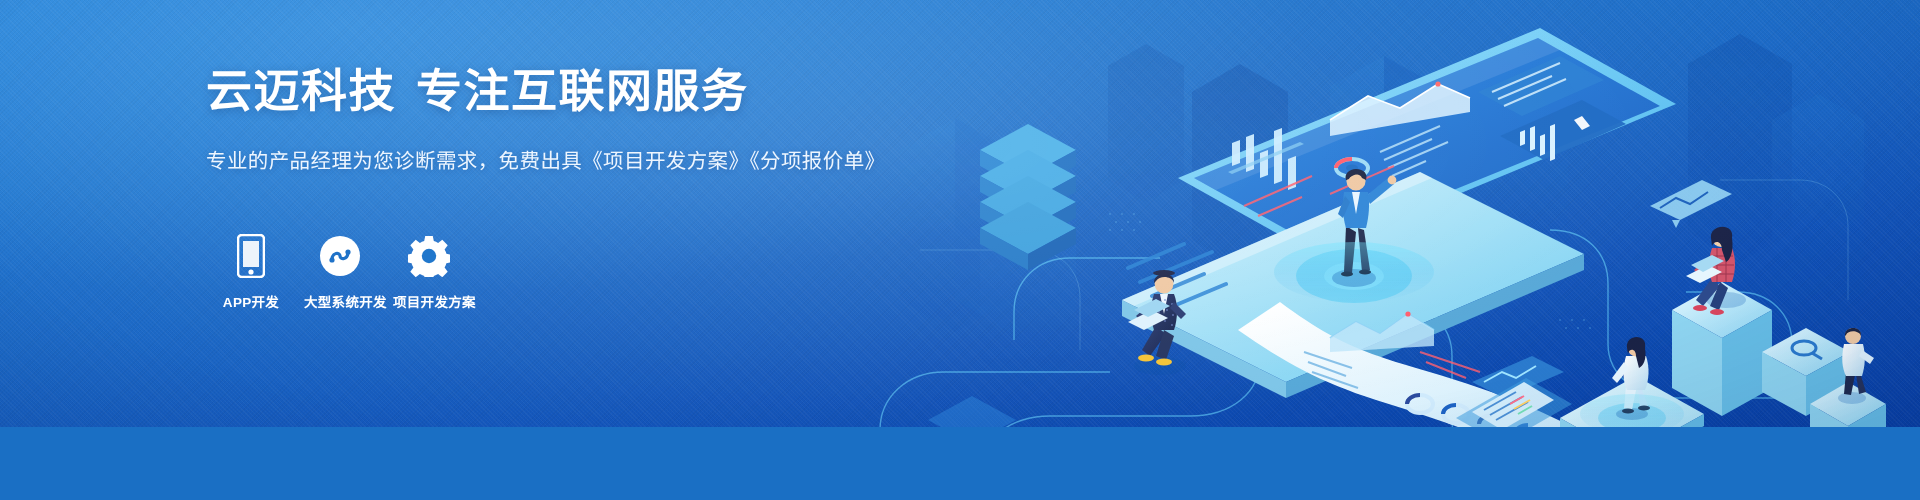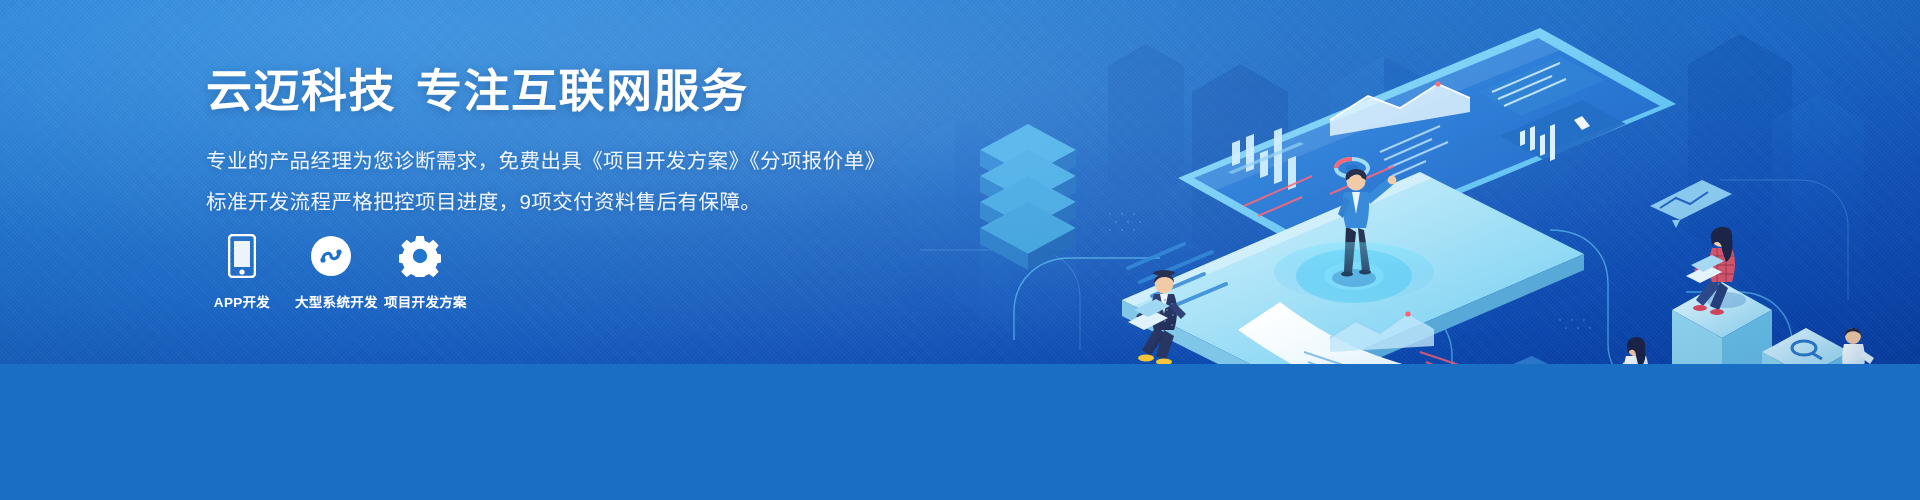--- a/index.html
+++ b/index.html
@@ -3,21 +3,21 @@
 <meta charset="utf-8">
 <title>Banner</title>
 <style>
   html,body{margin:0;padding:0;}
   body{
     width:1920px;height:500px;overflow:hidden;
     font-family:"Liberation Sans","DejaVu Sans",sans-serif;
     background:#1a6fc4;
   }
   .banner{
-    position:relative;width:1920px;height:364px;overflow:hidden;
+    position:relative;width:1920px;height:427px;overflow:hidden;
     background:
       radial-gradient(120% 150% at 18% 6%, rgba(62,150,228,.85) 0%, rgba(40,120,210,.25) 42%, rgba(0,0,0,0) 70%),
       linear-gradient(171deg,#2a86d8 0%,#2279cf 22%,#1a66c4 48%,#1253b9 70%,#0b47ae 88%,#083fa6 100%);
   }
   
   .tex{
     position:absolute;inset:0;
     background-image:
       repeating-linear-gradient(45deg, rgba(255,255,255,.035) 0 1px, rgba(0,0,0,0) 1px 3px),
       repeating-linear-gradient(-45deg, rgba(0,0,0,.030) 0 1px, rgba(0,0,0,0) 1px 3px);
@@ -36,21 +36,21 @@
     text-shadow:0 2px 10px rgba(3,33,85,.30);
   }
   .headline .gap{display:inline-block;width:20px;}
   .sub{margin:26px 0 0 0;}
   .sub p{
     margin:0 0 8px 0;color:#eef6ff;font-size:20.5px;line-height:1.62;
     letter-spacing:.4px;white-space:nowrap;
     text-shadow:0 1px 6px rgba(3,33,85,.25);
   }
   
-  .svc{position:absolute;left:206px;top:232px;display:flex;align-items:flex-end;}
+  .svc{position:absolute;left:215px;top:232px;display:flex;align-items:flex-end;}
   .svc-item{width:72px;margin-right:17px;text-align:center;}
   .svc-ico{height:48px;display:flex;align-items:center;justify-content:center;margin-bottom:11px;}
   .svc-ico svg{display:block;}
   .svc-lb{color:#fff;font-size:13.5px;font-weight:bold;letter-spacing:.3px;white-space:nowrap;}
 
   
   .art{position:absolute;right:0;top:0;width:1060px;height:500px;}
   .art svg{position:absolute;left:0;top:0;}
 </style>
 </head>
@@ -489,21 +489,20 @@
     </svg>
   </div>
 
   <div class="vig"></div>
 
   <div class="copy">
     <h1 class="headline"><span>云迈科技</span><span class="gap"></span><span>专注互联网服务</span></h1>
 
     <div class="sub">
       <p>专业的产品经理为您诊断需求，免费出具《项目开发方案》《分项报价单》</p>
-      <p>标准开发流程严格把控项目进度，9项交付资料售后有保障。</p>
     </div>
   </div>
 
   <div class="svc">
 
     <div class="svc-item">
       <div class="svc-ico">
         <svg width="28" height="44" viewBox="0 0 28 44">
           <rect x="1" y="1" width="26" height="42" rx="4" ry="4" fill="none" stroke="#ffffff" stroke-width="2.6"></rect>
           <rect x="6" y="7" width="16" height="26" fill="#ffffff" opacity=".92"></rect>

